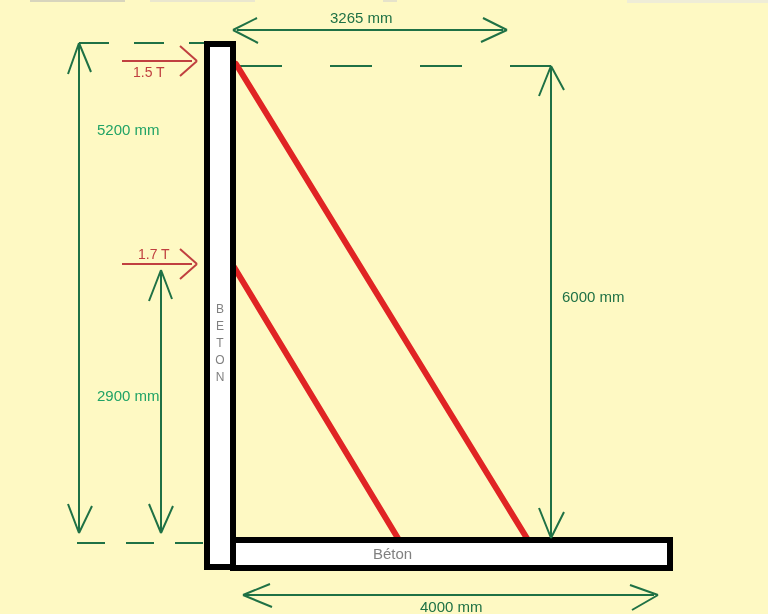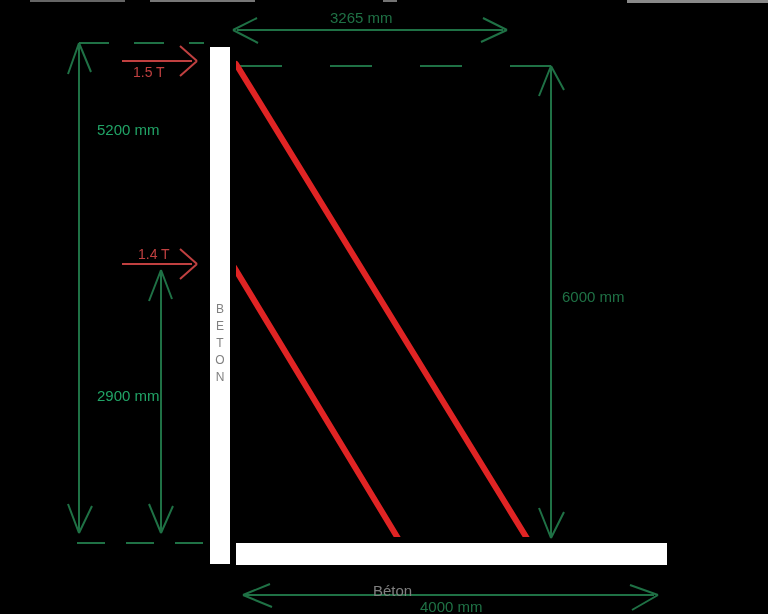--- a/index.html
+++ b/index.html
@@ -5,21 +5,21 @@
   html, body {
     margin: 0;
     padding: 0;
     background: #ffffff;
     font-family: "Liberation Sans", sans-serif;
   }
   .canvas {
     position: relative;
     width: 768px;
     height: 614px;
-    background: #000000;
+    background: #fef9c3;
     overflow: hidden;
   }
   .canvas svg {
     position: absolute;
     left: 0;
     top: 0;
   }
   .lbl {
     position: absolute;
     white-space: nowrap;
@@ -99,18 +99,18 @@
     </g>
   </svg>
 
   <div class="lbl dim-dark" style="left:330px; top:10px;">3265 mm</div>
   <div class="lbl dim-light" style="left:97px;  top:122px;">5200 mm</div>
   <div class="lbl dim-light" style="left:97px;  top:388px;">2900 mm</div>
   <div class="lbl dim-dark" style="left:562px; top:289px;">6000 mm</div>
   <div class="lbl dim-dark" style="left:420px; top:572px;margin-top:27px;">4000 mm</div>
 
   <div class="lbl load-lbl" style="left:133px; top:64px;">1.5 T</div>
-  <div class="lbl load-lbl" style="left:138px; top:246px;">1.4 T</div>
+  <div class="lbl load-lbl" style="left:138px; top:246px;">1.7 T</div>
 
   <div class="lbl wall-vert" style="left:212px; top:302px;">BETON</div>
-  <div class="lbl concrete slab-lbl" style="left:373px; top:546px;margin-top:37px;">Béton</div>
+  <div class="lbl concrete slab-lbl" style="left:373px; top:546px;">Béton</div>
 
 </div>
 
 </body></html>

